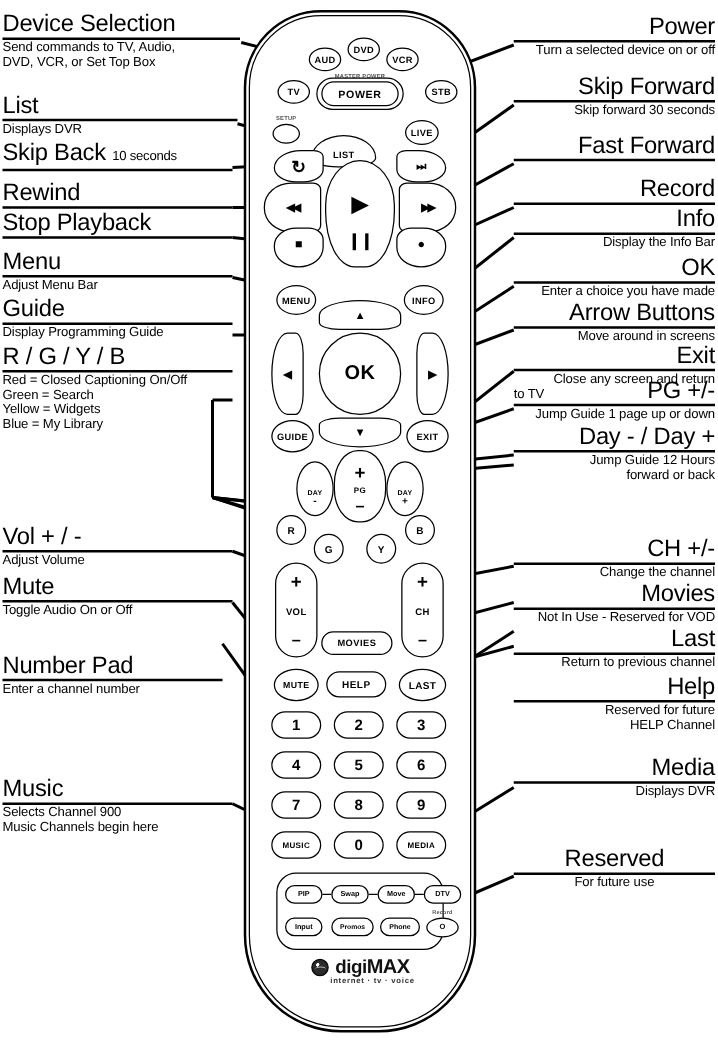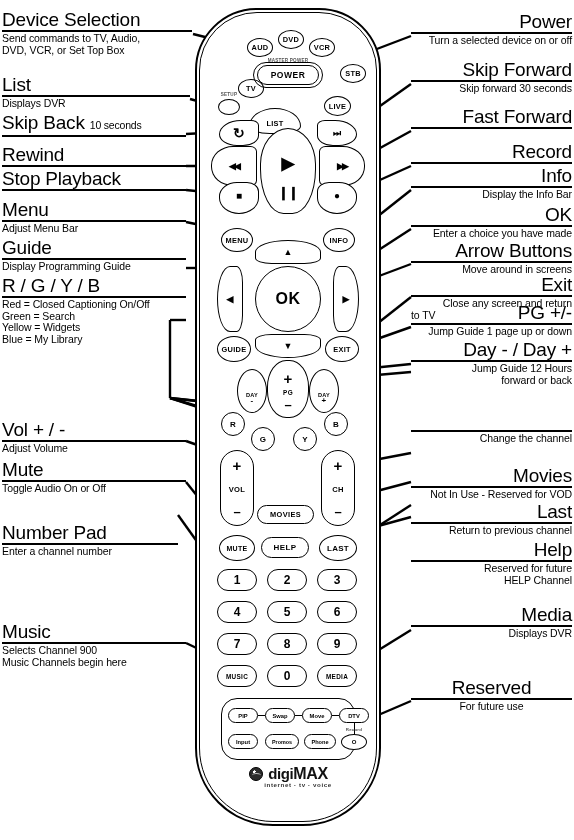--- a/index.html
+++ b/index.html
@@ -360,20 +360,21 @@
     <div class="desc">Jump Guide 1 page up or down</div>
   </div>
 
   <div class="callout right" style="left:411px;top:340px;width:161px;">
     <div class="title">Day - / Day +</div>
     <div class="rule"></div>
     <div class="desc">Jump Guide 12 Hours<br>forward or back</div>
   </div>
 
   <div class="callout right" style="left:411px;top:430px;width:161px;">
+    <div class="title">CH +/-</div>
     <div class="rule"></div>
     <div class="desc">Change the channel</div>
   </div>
 
   <div class="callout right" style="left:411px;top:466px;width:161px;">
     <div class="title">Movies</div>
     <div class="rule"></div>
     <div class="desc">Not In Use - Reserved for VOD</div>
   </div>
 
@@ -407,21 +408,21 @@
 
     <div class="btn circle s" style="left:52px;top:30px;width:26px;height:19px;border-radius:50%;">
       <span>AUD</span>
     </div>
     <div class="btn circle s" style="left:83px;top:22px;width:26px;height:19px;border-radius:50%;">
       <span>DVD</span>
     </div>
     <div class="btn circle s" style="left:114px;top:30px;width:26px;height:19px;border-radius:50%;">
       <span>VCR</span>
     </div>
-    <div class="btn circle s" style="left:43px;top:56px;width:26px;height:19px;border-radius:50%;margin-top:15px;">
+    <div class="btn circle s" style="left:27px;top:56px;width:26px;height:19px;border-radius:50%;">
       <span>TV</span>
     </div>
     <div class="btn circle s" style="left:145px;top:56px;width:26px;height:19px;border-radius:50%;">
       <span>STB</span>
     </div>
     <div class="btn circle s" style="left:129px;top:88px;width:27px;height:20px;border-radius:50%;">
       <span>LIVE</span>
     </div>
 
     <div class="floatlabel" style="left:60px;top:50px;width:66px;">MASTER POWER</div>

